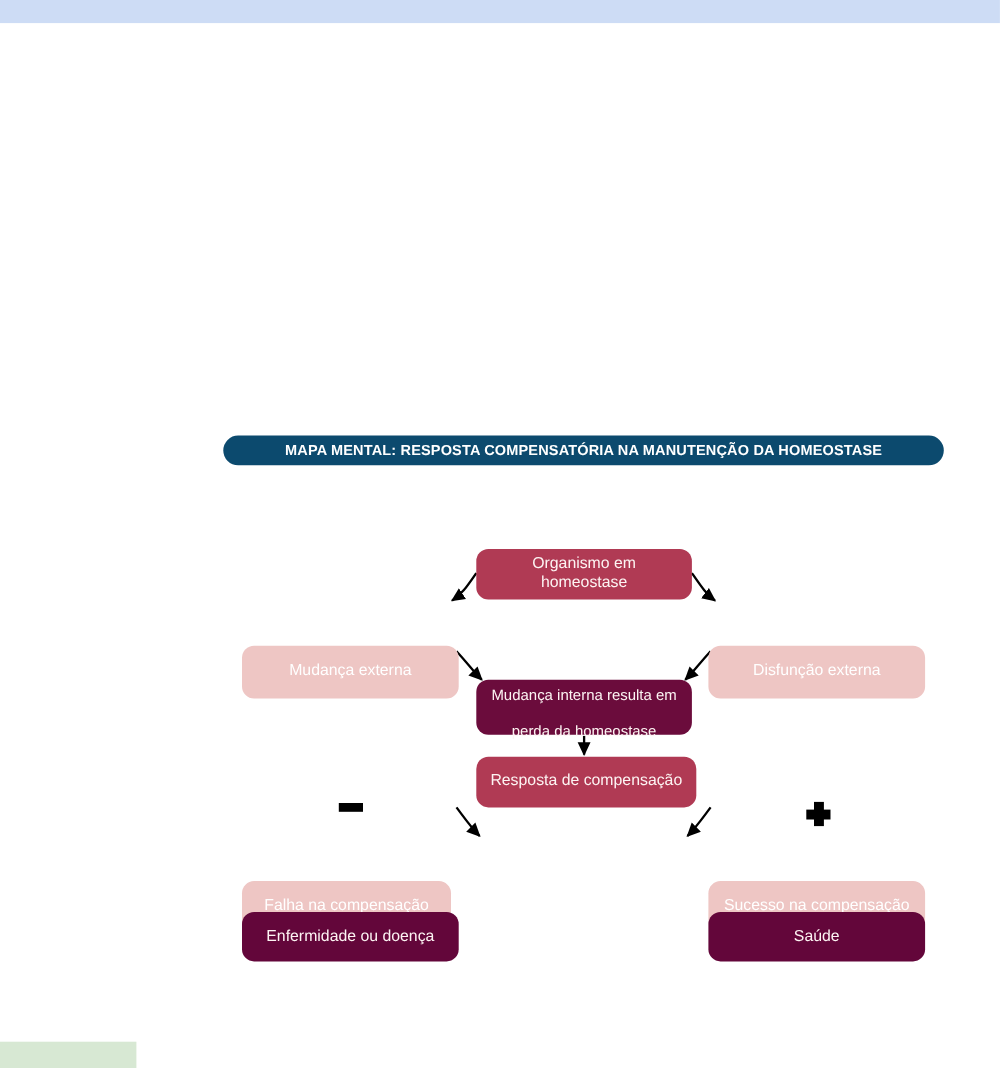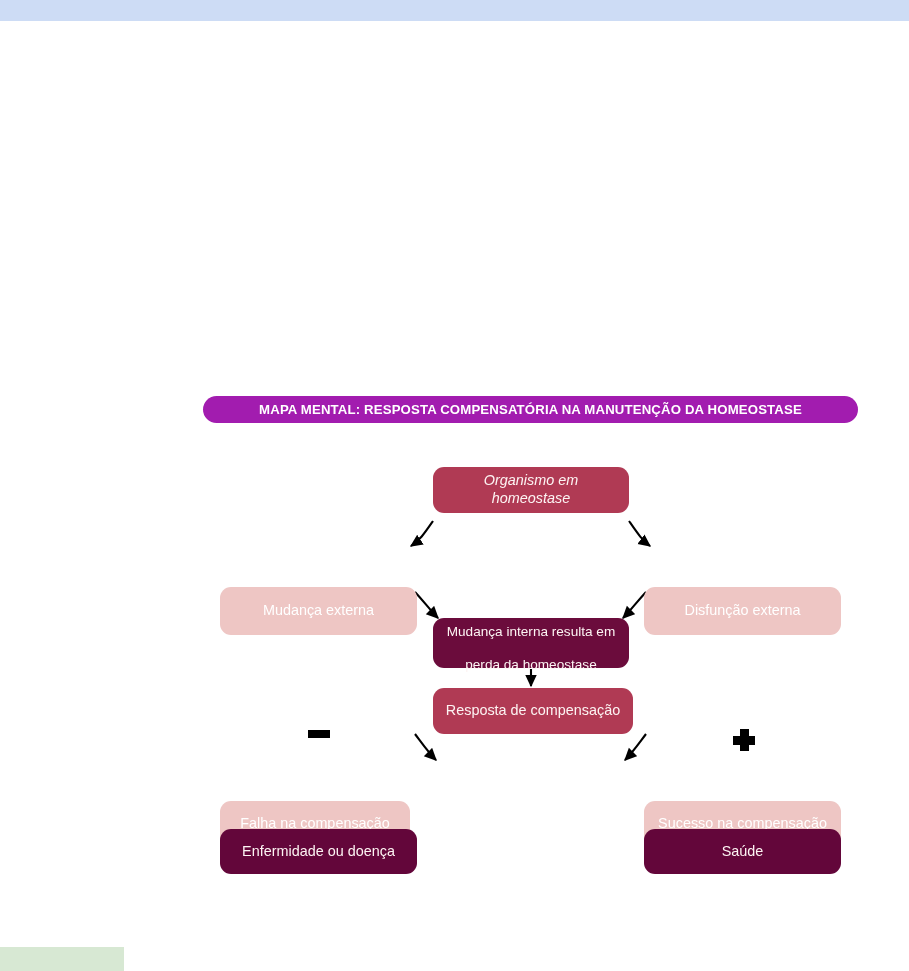--- a/index.html
+++ b/index.html
@@ -51,21 +51,21 @@
     pointer-events: none;
   }
 
   
   .title-banner {
     position: absolute;
     left: 203px;
     top: 396px;
     width: 655px;
     height: 27px;
-    background: #a21caf;
+    background: #0c4a6e;
     border-radius: 14px;
     display: flex;
     align-items: center;
     justify-content: center;
   }
   .title-banner span {
     color: #ffffff;
     font-size: 13.2px;
     font-weight: bold;
     letter-spacing: 0.15px;
@@ -93,21 +93,21 @@
   .fill-deep   { background: #63063a; }
 
   .txt-white { color: #ffffff; }
   .txt-soft  { color: #fdf4f3; }
 
   .sz-15 { font-size: 14.4px; }
   .sz-14 { font-size: 13.6px; margin-top: 12px; }
 
   
   #node-organismo {
-    left: 433px; top: 467px; width: 196px; height: 46px; font-style: italic;
+    left: 433px; top: 499px; width: 196px; height: 46px;
   }
   #node-mudanca-externa {
     left: 220px; top: 546px; width: 197px; height: 48px;
   }
   #node-disfuncao-interna {
     left: 644px; top: 546px; width: 197px; height: 48px;
   }
   #node-mudanca-interna {
     left: 433px; top: 618px; width: 196px; height: 50px;
   }

